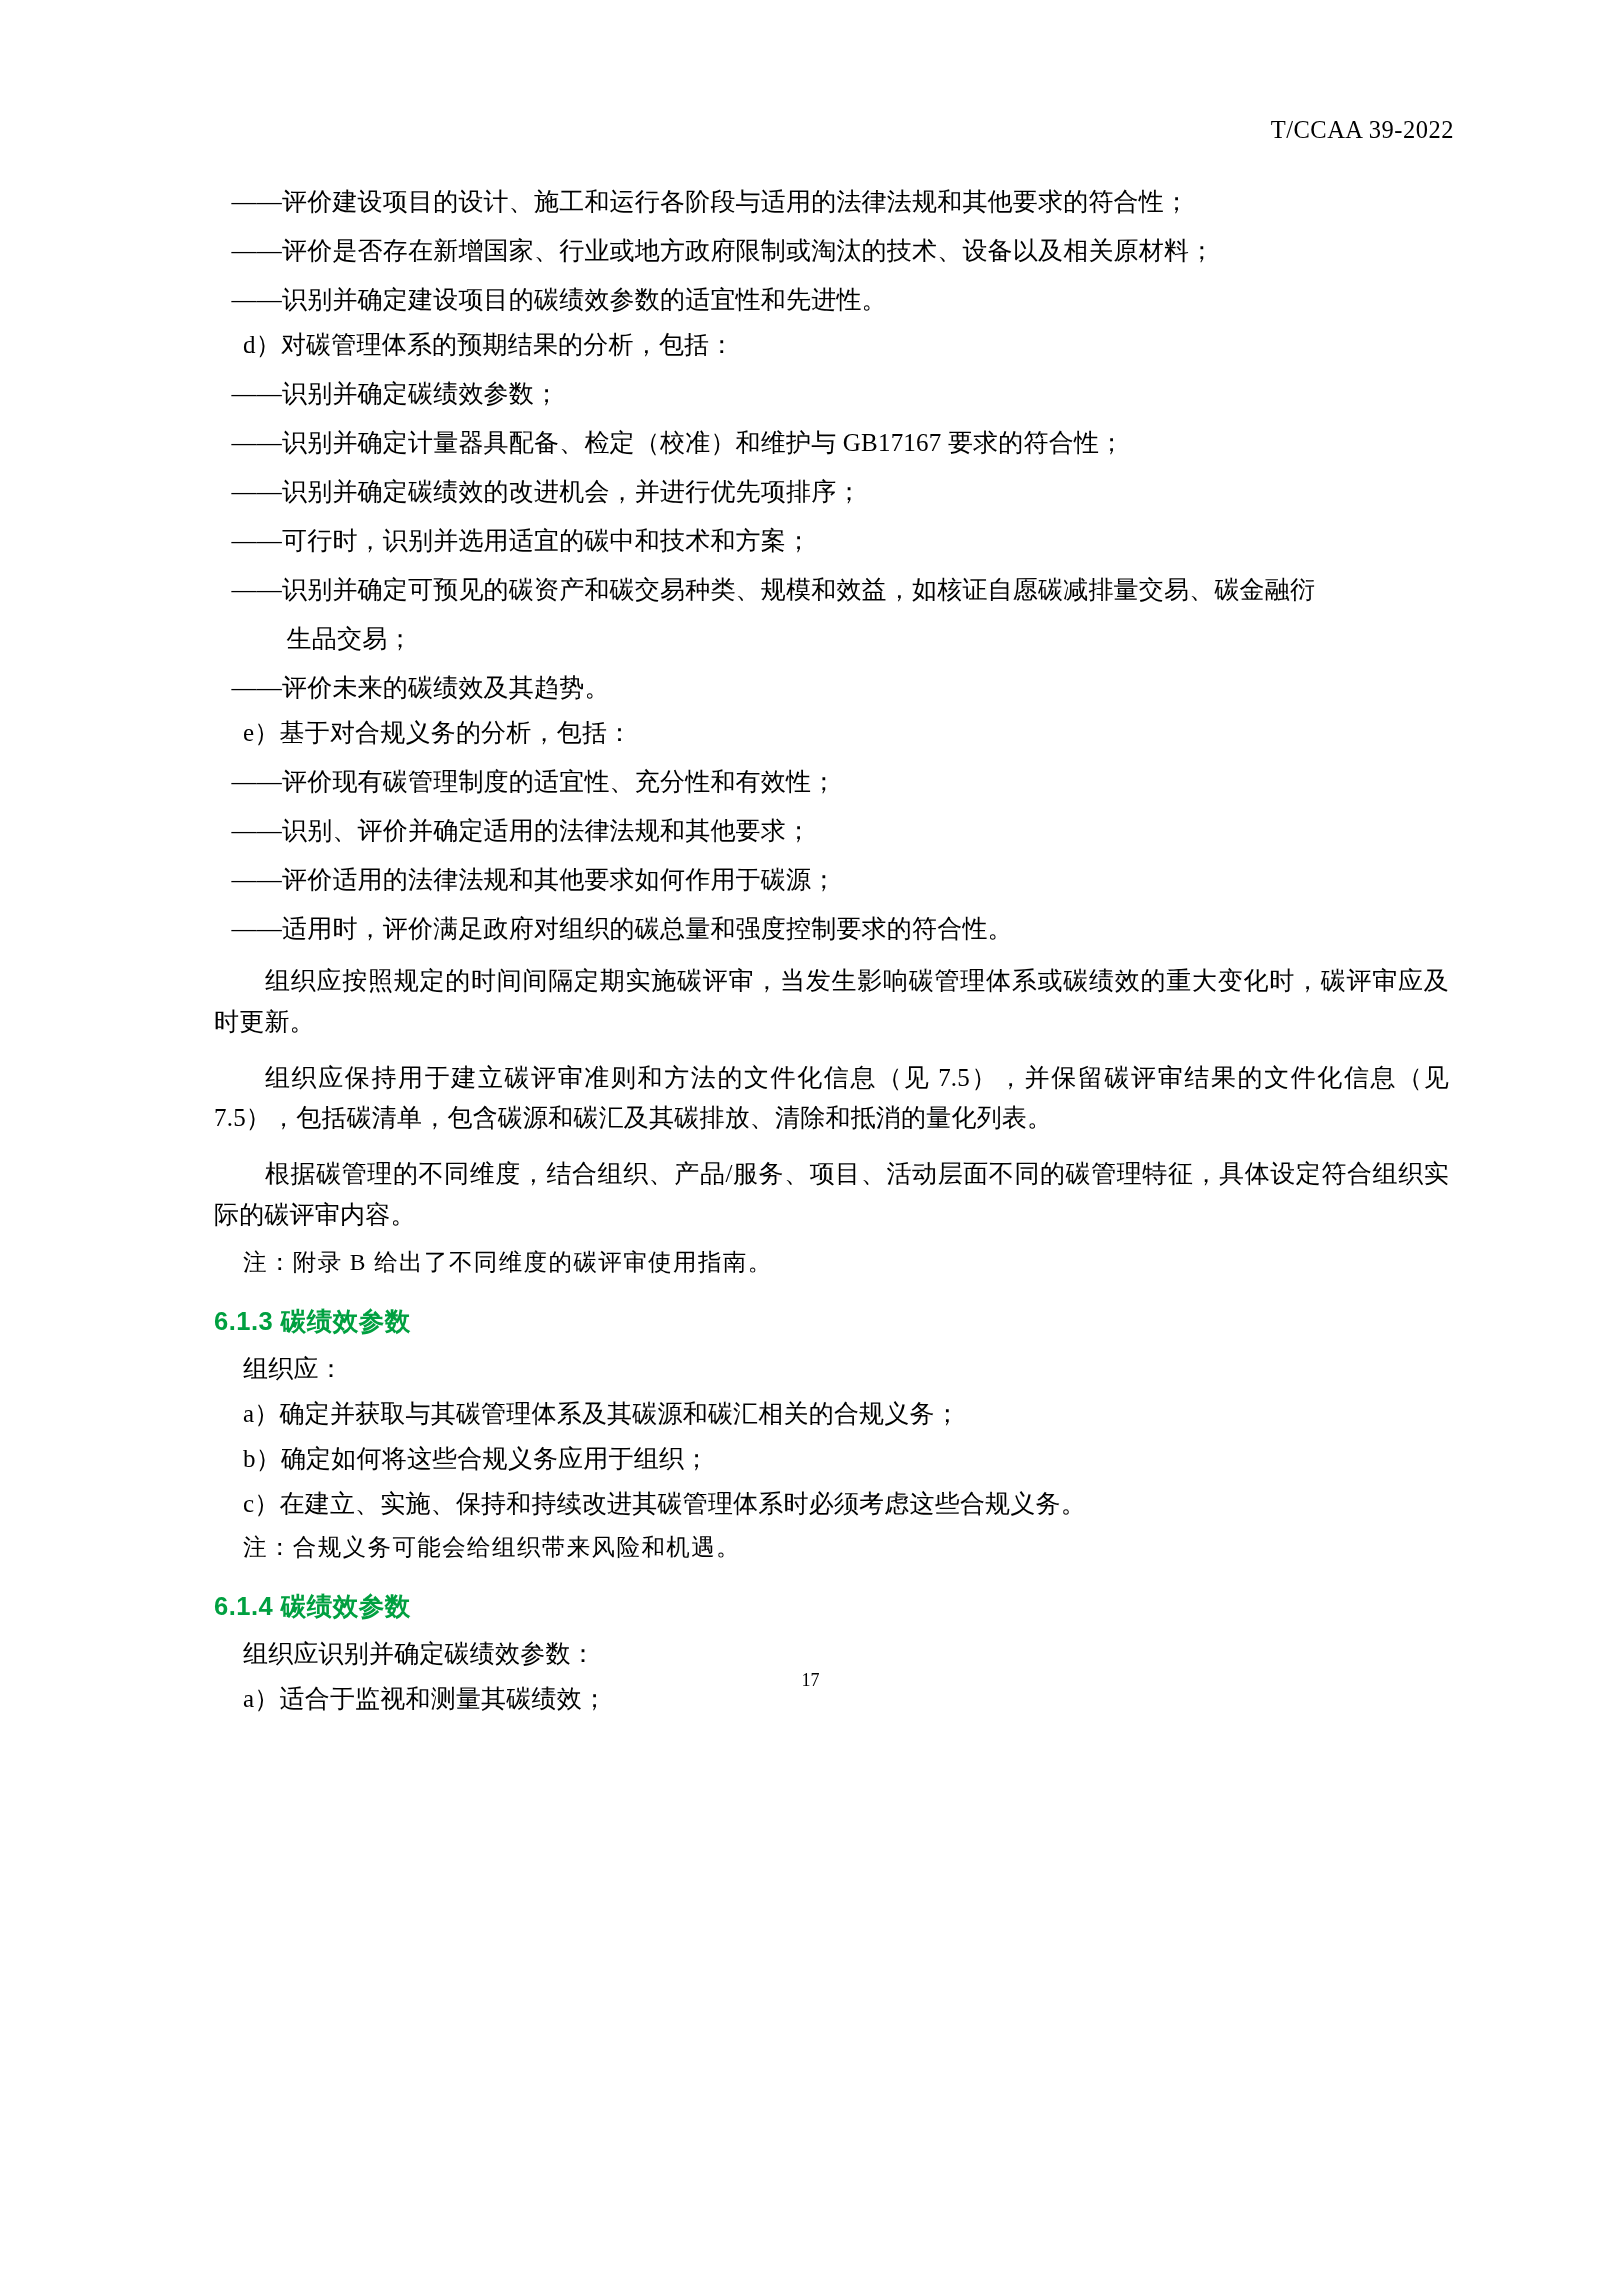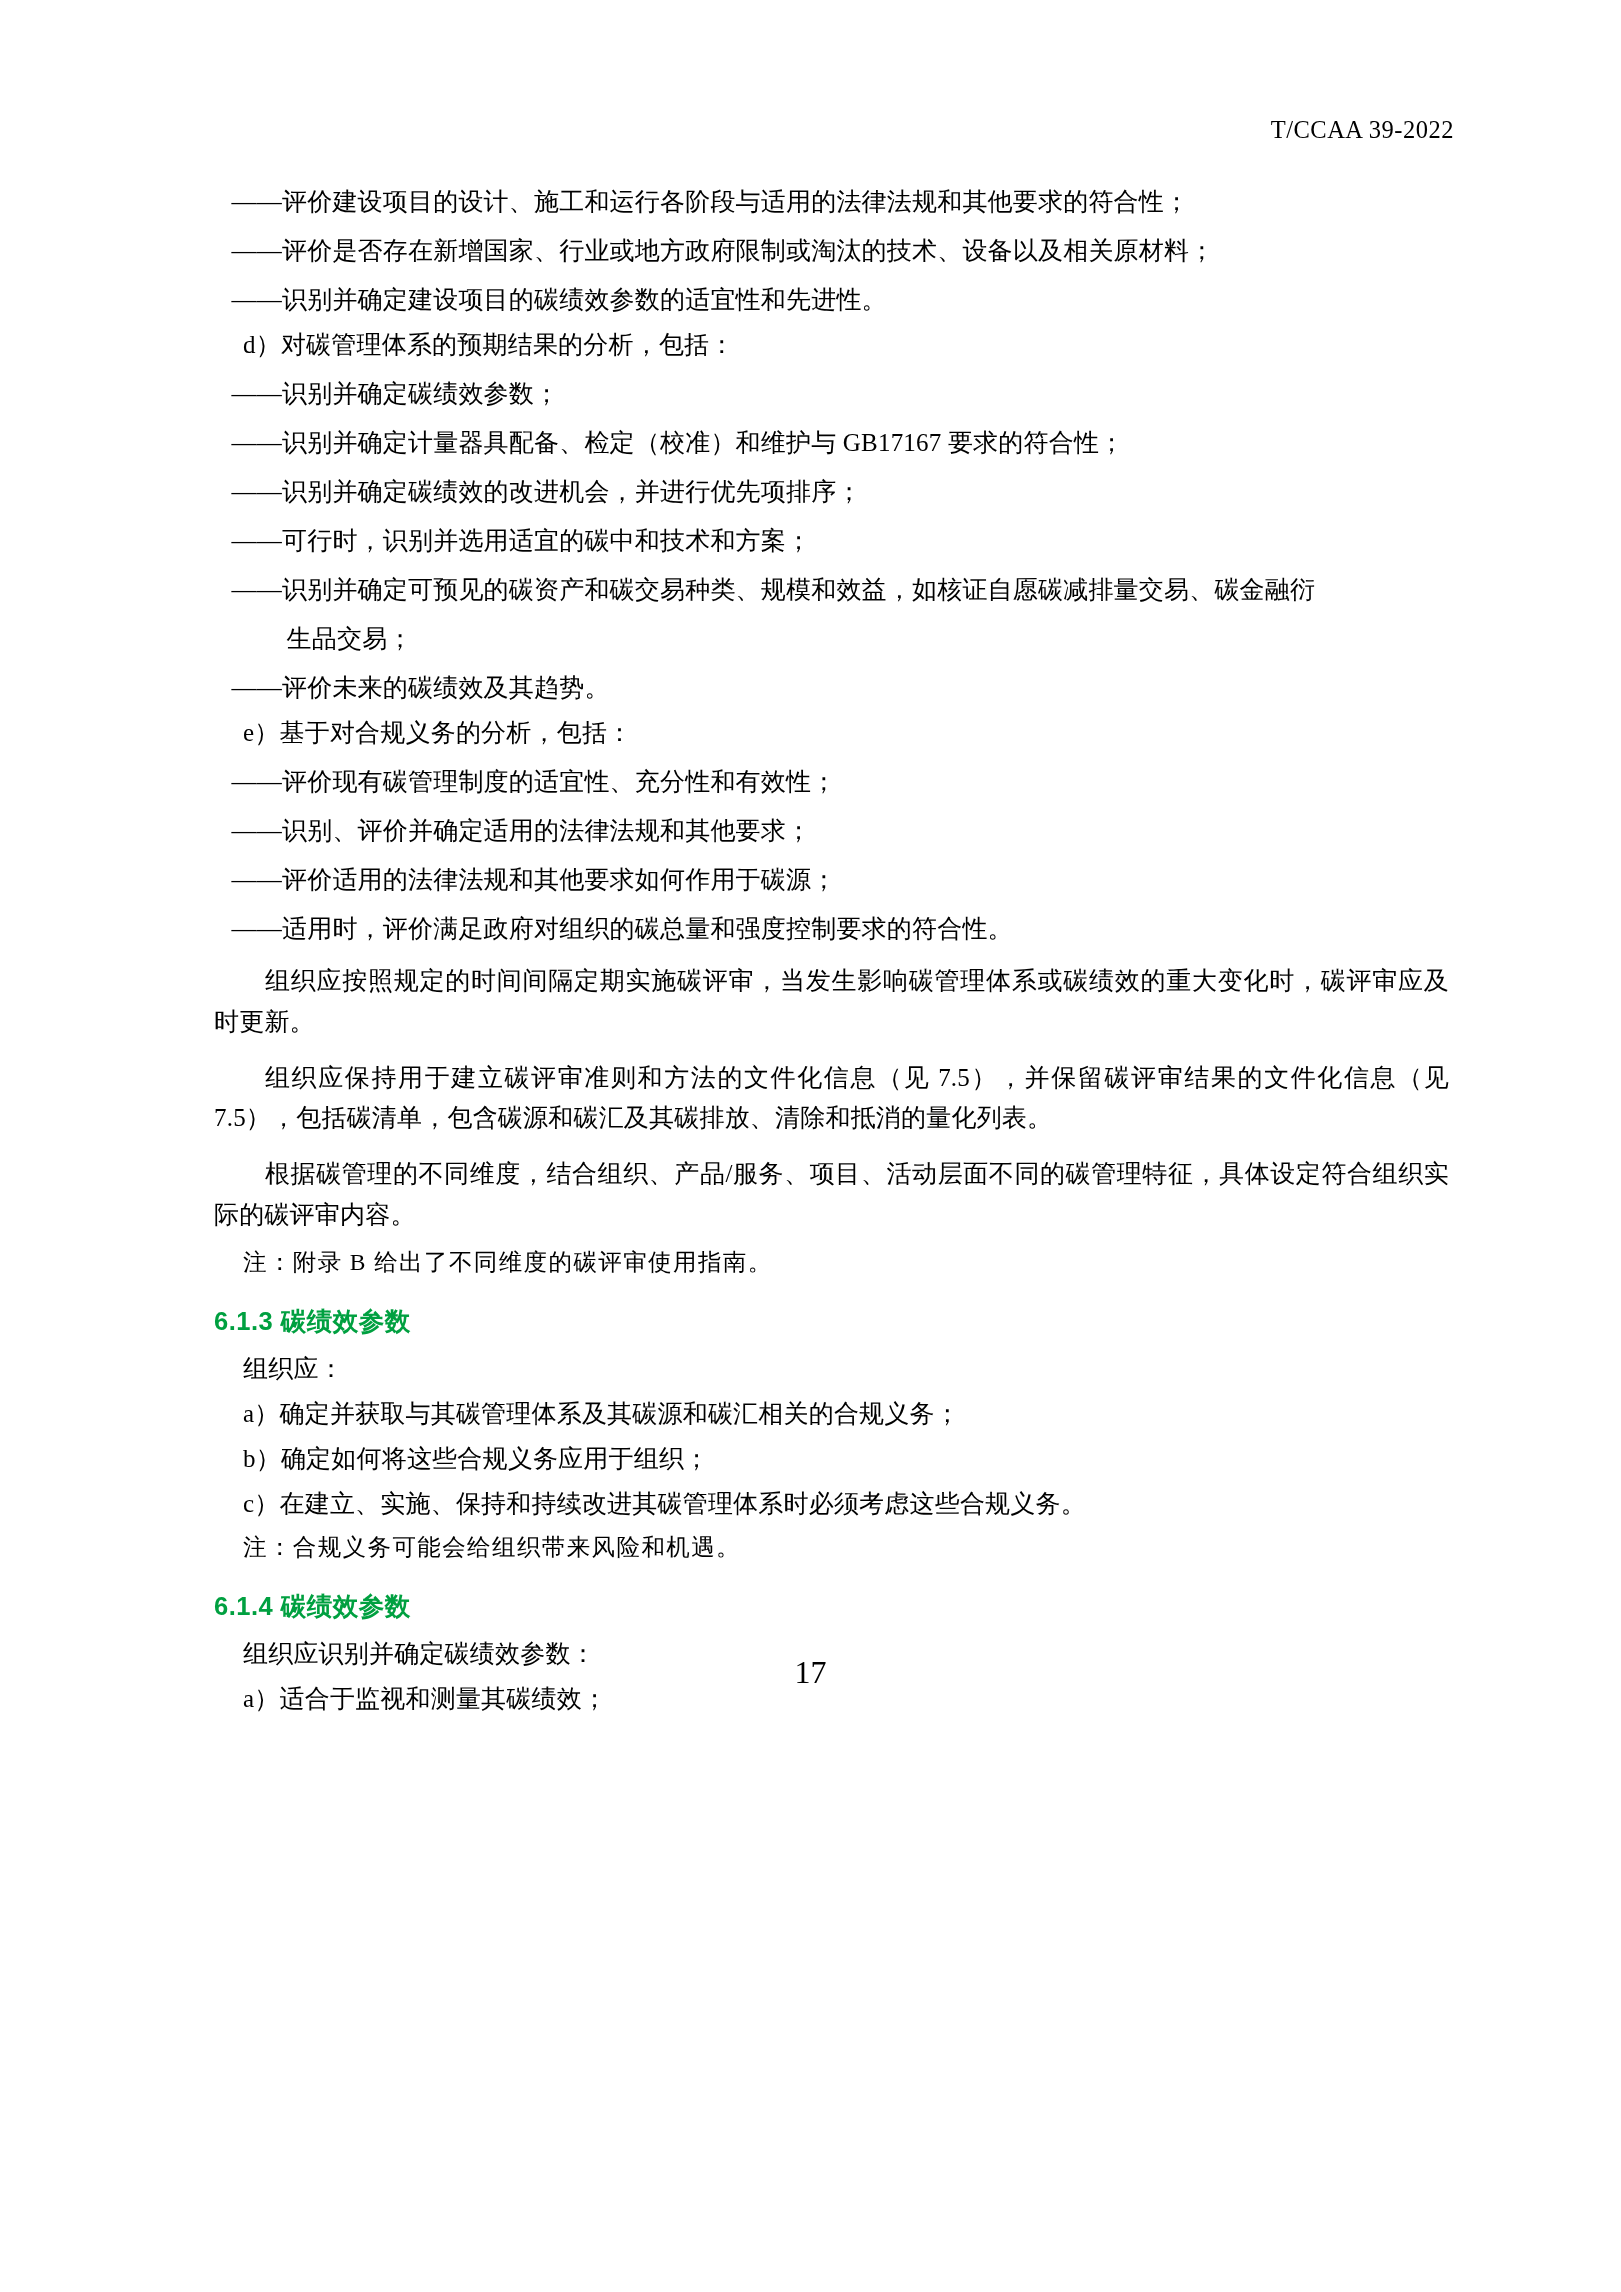--- a/index.html
+++ b/index.html
@@ -82,21 +82,21 @@
   }
   .heading .num {
     font-family: "Liberation Sans", sans-serif;
   }
   .page-number {
     position: absolute;
     bottom: 118px;
     left: 0;
     width: 100%;
     text-align: center;
-    font-size: 32px;
+    font-size: 18px;
     font-family: "Liberation Serif", serif;
   }
 </style>
 </head>
 <body>
 
 <div class="page">
 
   <div class="header">T/CCAA 39-2022</div>
 

